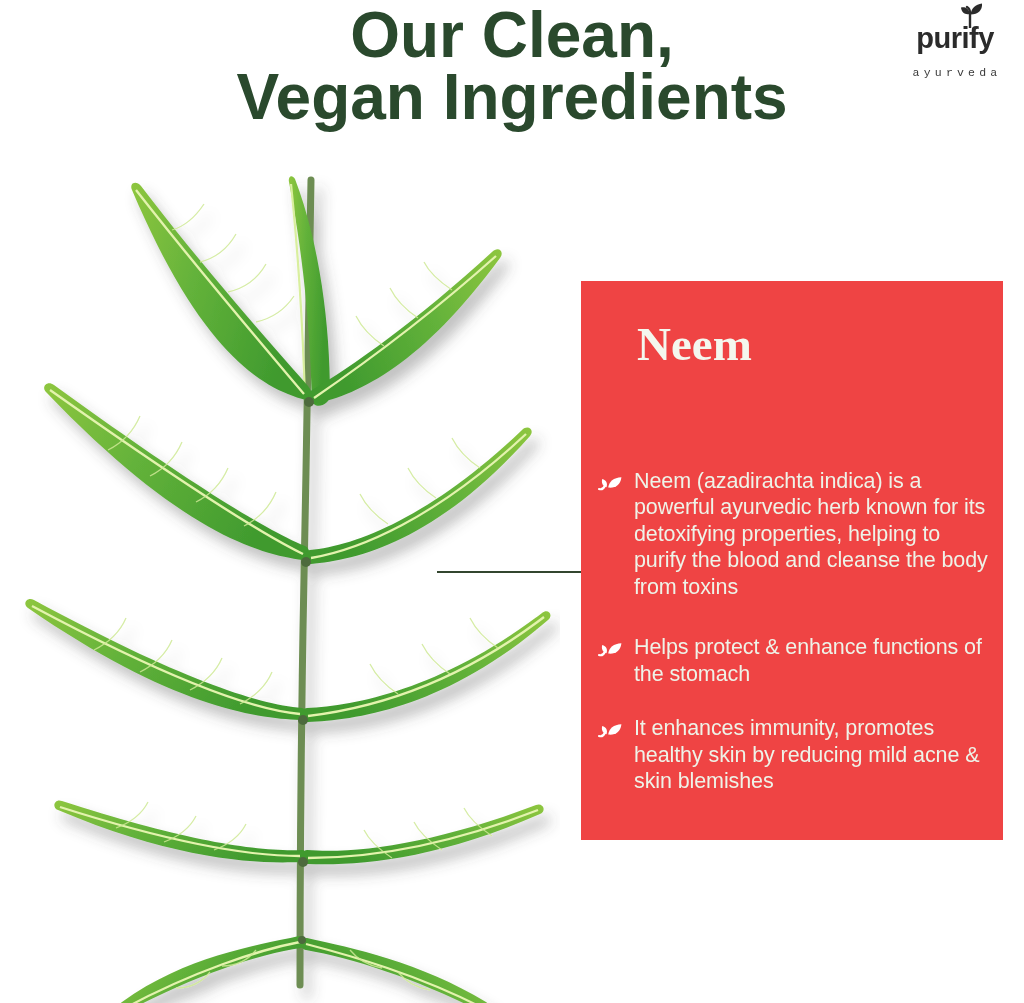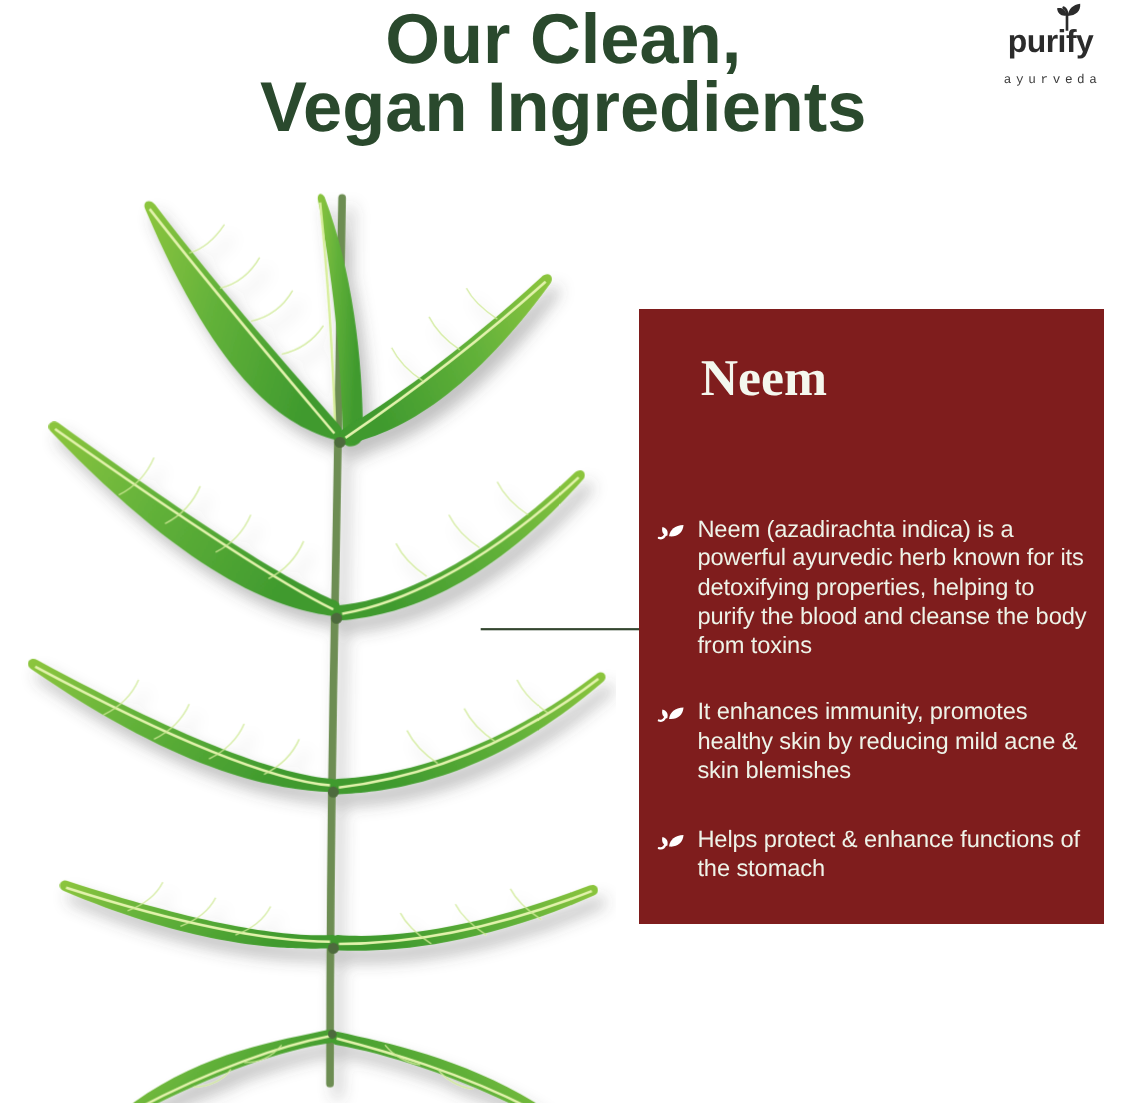--- a/index.html
+++ b/index.html
@@ -88,21 +88,21 @@
     background: #33462f;
   }
 
   
   .info-card {
     position: absolute;
     left: 581px;
     top: 281px;
     width: 422px;
     height: 559px;
-    background: #7f1d1d;
+    background: #ef4444;
     box-sizing: border-box;
     padding: 0;
   }
   .card-title {
     position: absolute;
     left: 56px;
     top: 40px;
     font-family: "Liberation Serif", "DejaVu Serif", serif;
     font-weight: bold;
     font-size: 47px;
@@ -304,38 +304,38 @@
         <span class="bullet-icon">
           <svg viewBox="0 0 30 22" width="30" height="22" aria-hidden="true">
             <path d="M2 16 C5 17 7 15 8 12.5" fill="none" stroke="#ffffff" stroke-width="2.1" stroke-linecap="round"></path>
             <path d="M9.5 14.2 C5.6 13.2 4.2 9.8 5.2 6 C9.3 7 10.8 10.4 9.5 14.2 Z" fill="#ffffff"></path>
             <path d="M11.2 14.6 C12 8.4 16.6 4.6 24.4 4.2 C23.6 11.6 18.6 15.4 11.2 14.6 Z" fill="#ffffff"></path>
           </svg>
         </span>
         <span class="bullet-text">Neem (azadirachta indica) is a powerful ayurvedic herb known for its detoxifying properties, helping to purify the blood and cleanse the body from toxins</span>
       </div>
 
+      <div class="bullet">
+        <span class="bullet-icon">
+          <svg viewBox="0 0 30 22" width="30" height="22" aria-hidden="true">
+            <path d="M2 16 C5 17 7 15 8 12.5" fill="none" stroke="#ffffff" stroke-width="2.1" stroke-linecap="round"></path>
+            <path d="M9.5 14.2 C5.6 13.2 4.2 9.8 5.2 6 C9.3 7 10.8 10.4 9.5 14.2 Z" fill="#ffffff"></path>
+            <path d="M11.2 14.6 C12 8.4 16.6 4.6 24.4 4.2 C23.6 11.6 18.6 15.4 11.2 14.6 Z" fill="#ffffff"></path>
+          </svg>
+        </span>
+        <span class="bullet-text">Helps protect &amp; enhance functions of the stomach</span>
+      </div>
+
       <div class="bullet b2">
         <span class="bullet-icon">
           <svg viewBox="0 0 30 22" width="30" height="22" aria-hidden="true">
             <path d="M2 16 C5 17 7 15 8 12.5" fill="none" stroke="#ffffff" stroke-width="2.1" stroke-linecap="round"></path>
             <path d="M9.5 14.2 C5.6 13.2 4.2 9.8 5.2 6 C9.3 7 10.8 10.4 9.5 14.2 Z" fill="#ffffff"></path>
             <path d="M11.2 14.6 C12 8.4 16.6 4.6 24.4 4.2 C23.6 11.6 18.6 15.4 11.2 14.6 Z" fill="#ffffff"></path>
           </svg>
         </span>
         <span class="bullet-text">It enhances immunity, promotes healthy skin by reducing mild acne &amp; skin blemishes</span>
       </div>
 
-      <div class="bullet">
-        <span class="bullet-icon">
-          <svg viewBox="0 0 30 22" width="30" height="22" aria-hidden="true">
-            <path d="M2 16 C5 17 7 15 8 12.5" fill="none" stroke="#ffffff" stroke-width="2.1" stroke-linecap="round"></path>
-            <path d="M9.5 14.2 C5.6 13.2 4.2 9.8 5.2 6 C9.3 7 10.8 10.4 9.5 14.2 Z" fill="#ffffff"></path>
-            <path d="M11.2 14.6 C12 8.4 16.6 4.6 24.4 4.2 C23.6 11.6 18.6 15.4 11.2 14.6 Z" fill="#ffffff"></path>
-          </svg>
-        </span>
-        <span class="bullet-text">Helps protect &amp; enhance functions of the stomach</span>
-      </div>
-
     </div>
   </div>
 
 </div>
 
 </body></html>

